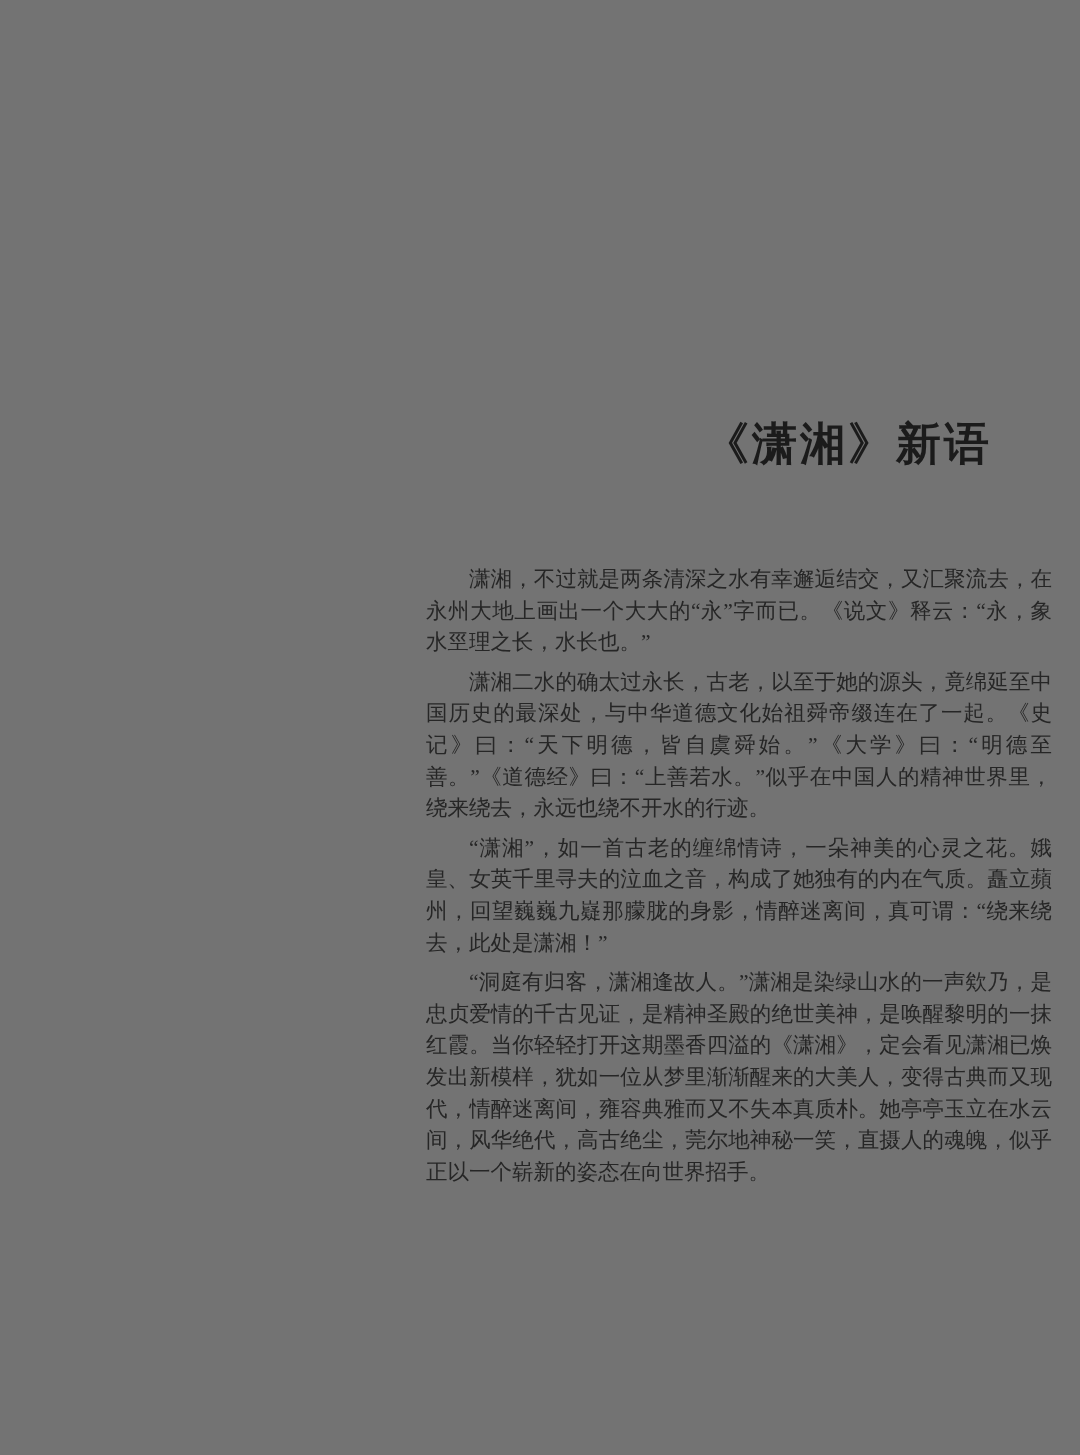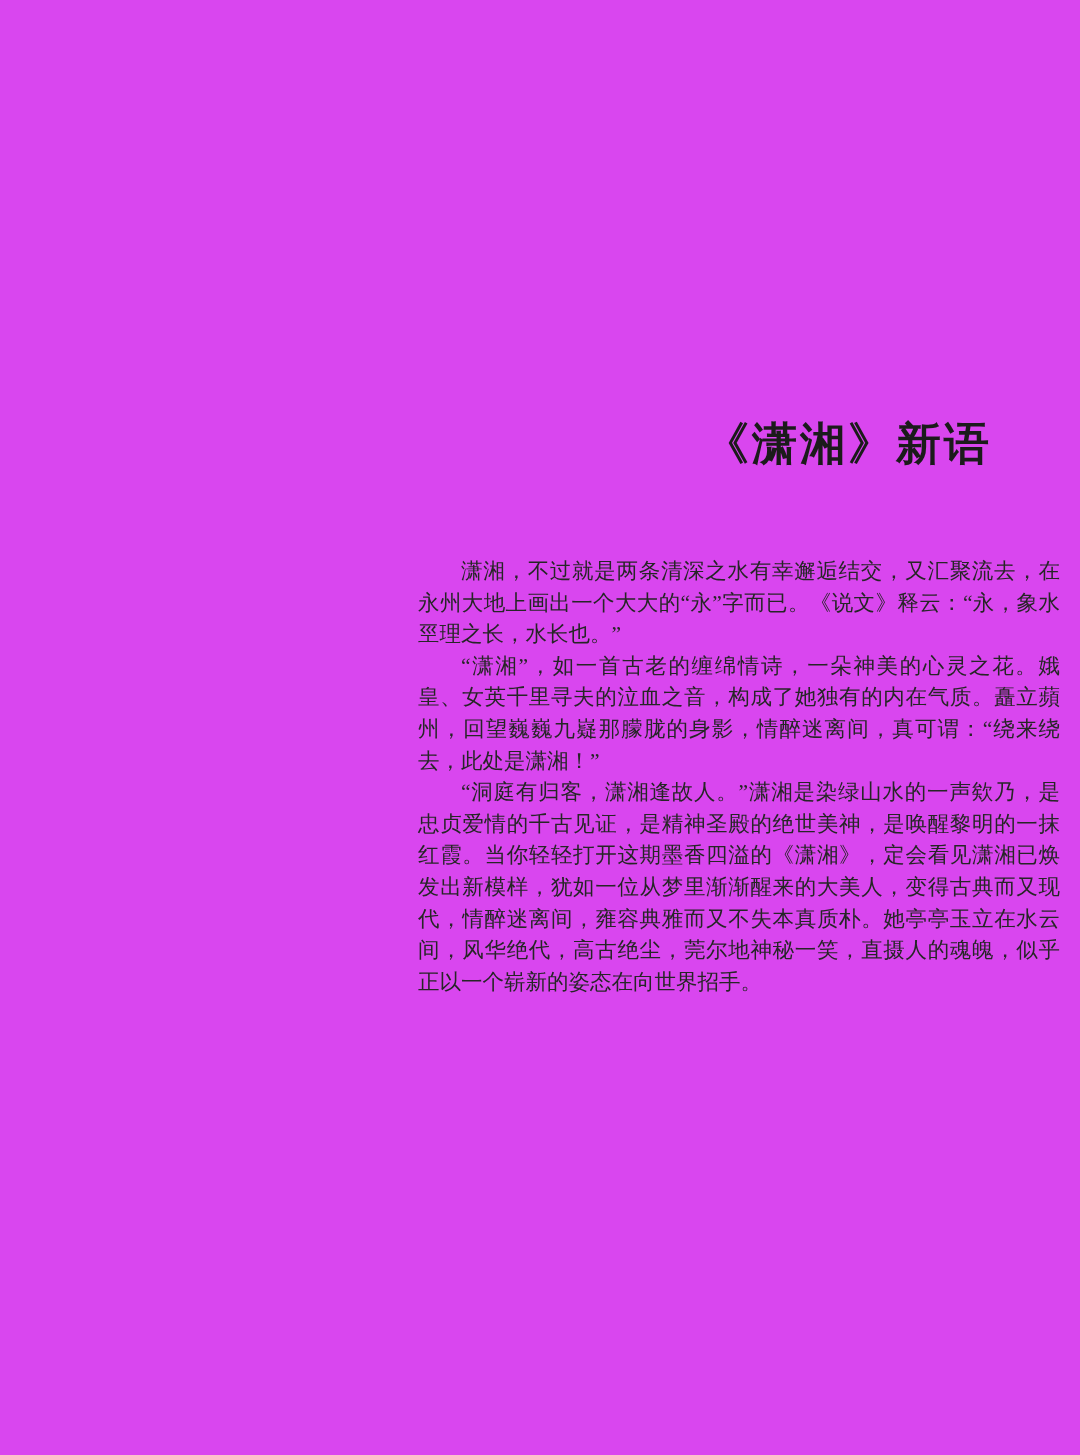--- a/index.html
+++ b/index.html
@@ -4,21 +4,21 @@
 <style>
   html, body {
     margin: 0;
     padding: 0;
     background: #ffffff;
   }
   .page {
     position: relative;
     width: 1080px;
     height: 1455px;
-    background: #d946ef;
+    background: #737373;
     overflow: hidden;
   }
   .article-title {
     position: absolute;
     top: 421px;
     right: 88px;
     margin: 0;
     font-family: "Liberation Sans", "DejaVu Sans", sans-serif;
     font-weight: bold;
     font-size: 45px;
@@ -32,29 +32,30 @@
     left: 418px;
     top: 556px;
     width: 642px;
     font-family: "Liberation Serif", "DejaVu Serif", serif;
     font-size: 21.5px;
     line-height: 31.6px;
     color: #262626;
     text-align: justify;
   }
   .article-body p {
-    margin: 0;
+    margin: 8px;
     padding: 0;
     text-indent: 2em;
   }
 </style>
 </head>
 <body>
 
 <div class="page">
   <h1 class="article-title">《潇湘》新语</h1>
 
   <div class="article-body">
     <p>潇湘，不过就是两条清深之水有幸邂逅结交，又汇聚流去，在永州大地上画出一个大大的“永”字而已。《说文》释云：“永，象水巠理之长，水长也。”</p>
+    <p>潇湘二水的确太过永长，古老，以至于她的源头，竟绵延至中国历史的最深处，与中华道德文化始祖舜帝缀连在了一起。《史记》曰：“天下明德，皆自虞舜始。”《大学》曰：“明德至善。”《道德经》曰：“上善若水。”似乎在中国人的精神世界里，绕来绕去，永远也绕不开水的行迹。</p>
     <p>“潇湘”，如一首古老的缠绵情诗，一朵神美的心灵之花。娥皇、女英千里寻夫的泣血之音，构成了她独有的内在气质。矗立蘋州，回望巍巍九嶷那朦胧的身影，情醉迷离间，真可谓：“绕来绕去，此处是潇湘！”</p>
     <p>“洞庭有归客，潇湘逢故人。”潇湘是染绿山水的一声欸乃，是忠贞爱情的千古见证，是精神圣殿的绝世美神，是唤醒黎明的一抹红霞。当你轻轻打开这期墨香四溢的《潇湘》，定会看见潇湘已焕发出新模样，犹如一位从梦里渐渐醒来的大美人，变得古典而又现代，情醉迷离间，雍容典雅而又不失本真质朴。她亭亭玉立在水云间，风华绝代，高古绝尘，莞尔地神秘一笑，直摄人的魂魄，似乎正以一个崭新的姿态在向世界招手。</p>
   </div>
 </div>
 
 </body></html>

